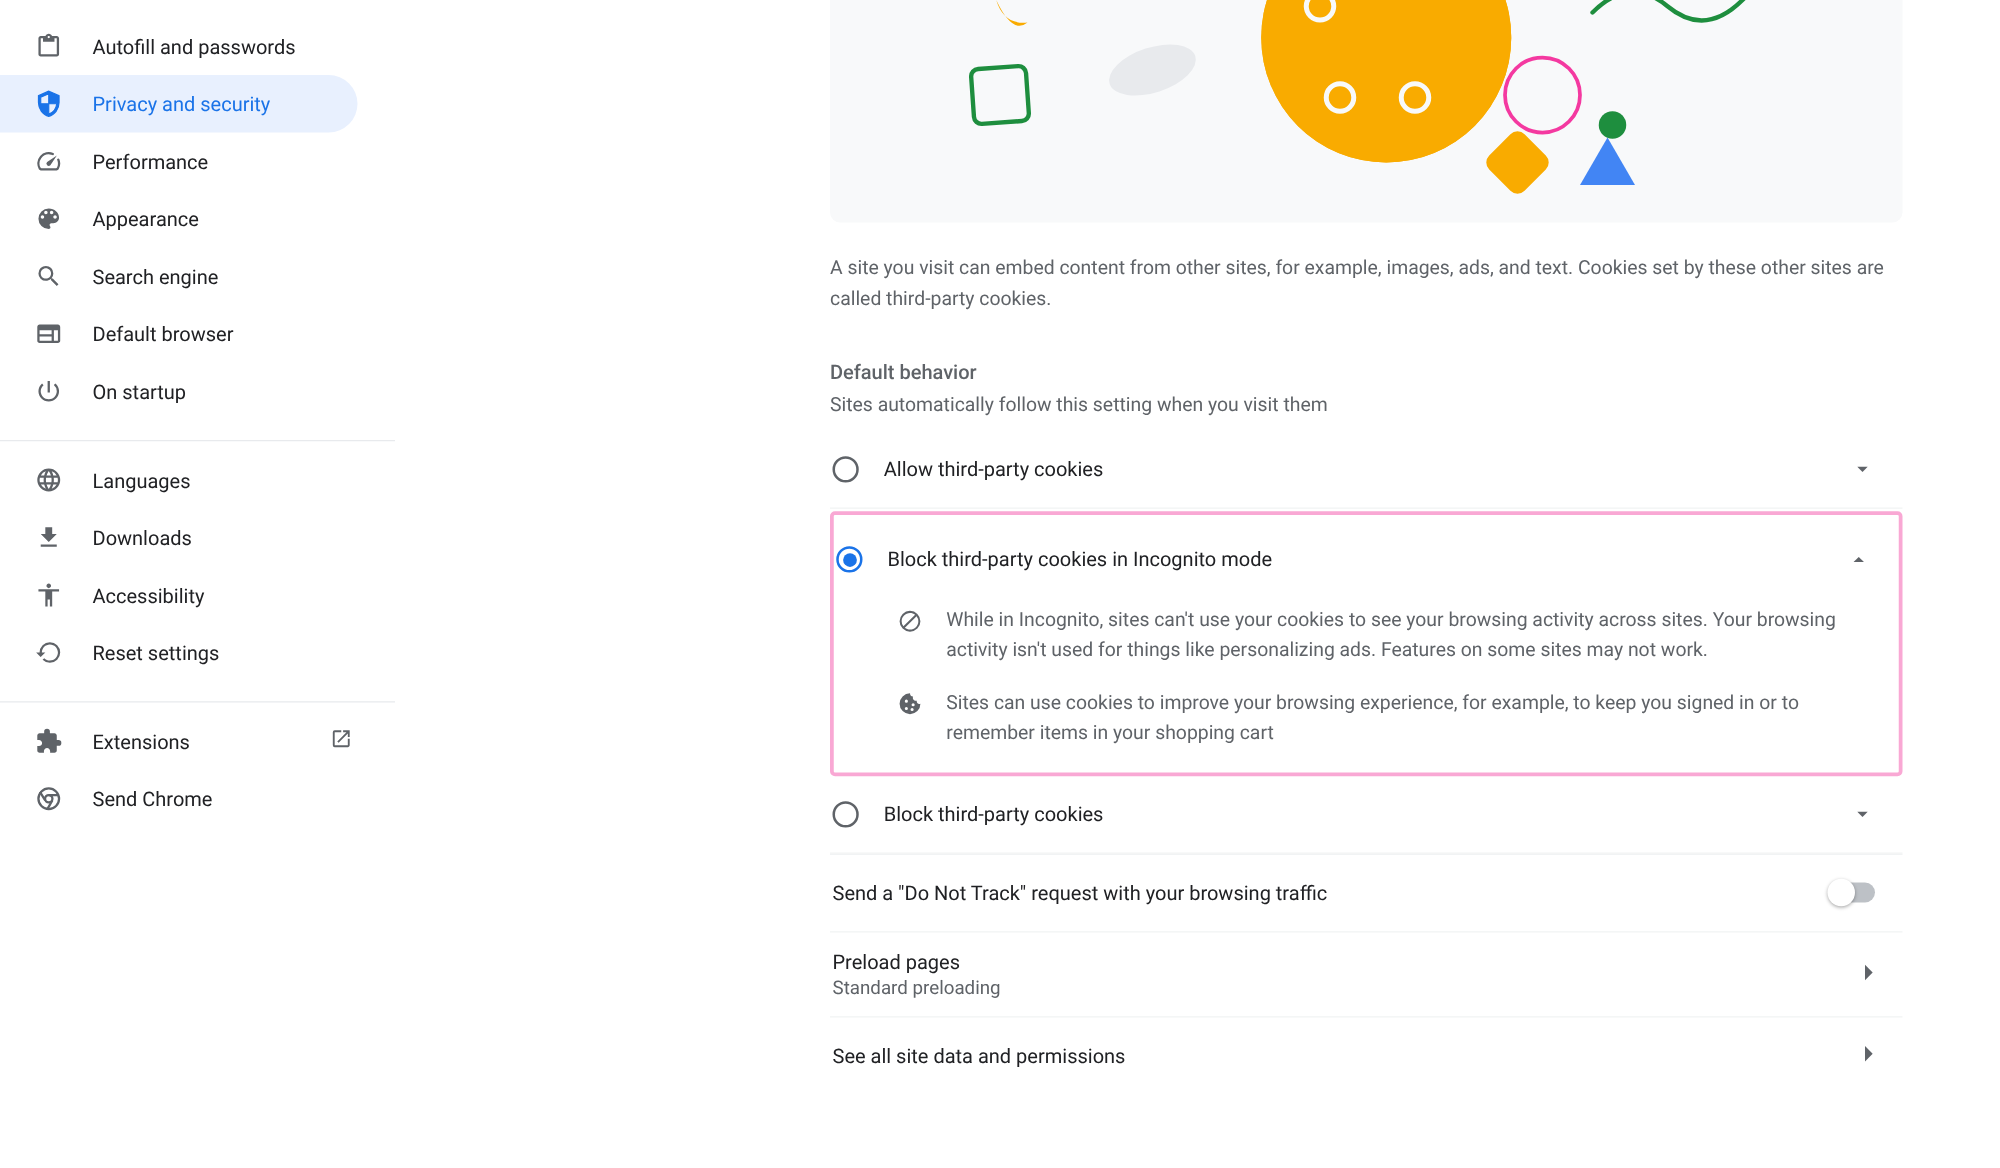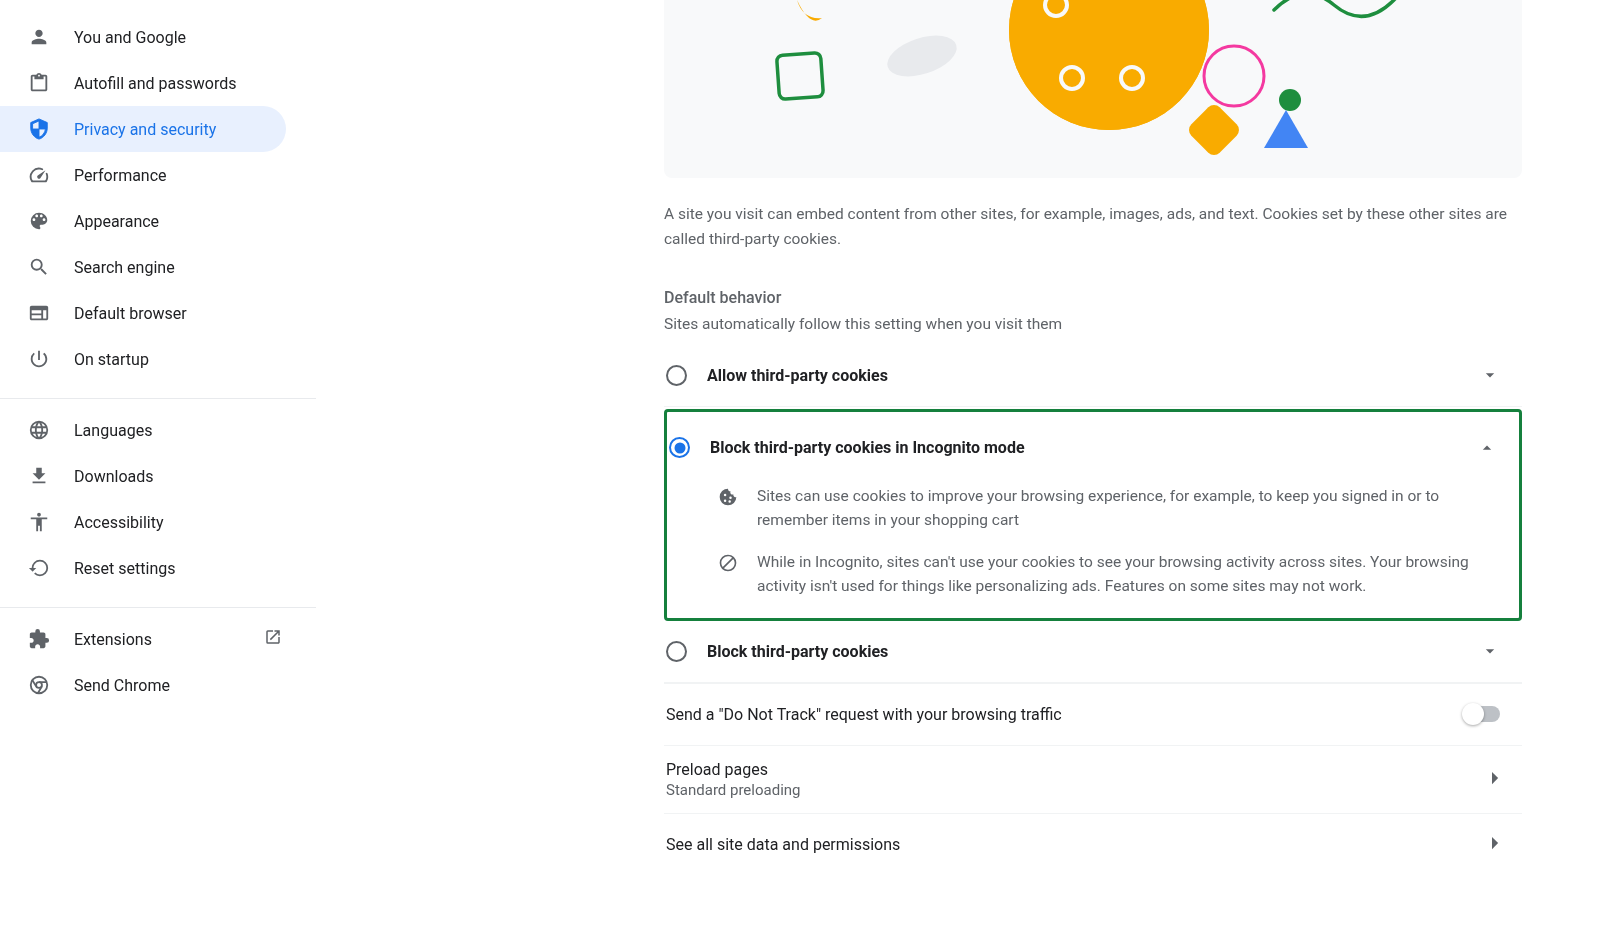--- a/index.html
+++ b/index.html
@@ -106,26 +106,26 @@
     display: inline-block;
     position: relative;
     flex-shrink: 0;
   }
   .radio.selected { border-color: #1a73e8; }
   .radio.selected::after {
     content: ''; position: absolute; top: 50%; left: 50%;
     width: 11px; height: 11px; background: #1a73e8; border-radius: 50%;
     transform: translate(-50%,-50%);
   }
-  .option-label { flex: 1; font-size: 16px; color: #202124; font-weight: bold; }
+  .option-label { flex: 1; font-size: 16px; color: #202124; }
   .chevron { width: 20px; height: 20px; flex-shrink: 0; }
   .chevron svg { width: 20px; height: 20px; fill: #5f6368; }
 
   .highlight-box {
-    border: 3px solid #15803d;
+    border: 3px solid #f9a8d4;
     border-radius: 4px;
     padding: 0 0 12px 0;
     margin-top: 2px;
   }
   .highlight-box .option-row { border-bottom: none; padding-top: 10px; }
   .explain {
     display: flex;
     gap: 18px;
     padding: 10px 22px 8px 50px;
     font-size: 15.5px;
@@ -155,28 +155,20 @@
     box-shadow:0 1px 3px rgba(0,0,0,0.35);
   }
   .arrow-right svg { width: 9px; height: 14px; fill:#5f6368; }
 </style>
 </head>
 <body>
 
 <div class="container">
   <nav class="sidebar">
     <div class="sidebar-group">
-      <div class="sidebar-item">
-        <span class="nav-icon">
-            <svg viewBox="0 0 24 24">
-              <path d="M12 12c2.21 0 4-1.79 4-4s-1.79-4-4-4-4 1.79-4 4 1.79 4 4 4zm0 2c-2.67 0-8 1.34-8 4v2h16v-2c0-2.66-5.33-4-8-4z"></path>
-            </svg>
-          </span>
-        <span class="label">You and Google</span>
-      </div>
       <div class="sidebar-item">
         <span class="nav-icon">
             <svg viewBox="0 0 24 24">
               <path d="M19 3h-4.18C14.4 1.84 13.3 1 12 1s-2.4.84-2.82 2H5c-1.1 0-2 .9-2 2v14c0 1.1.9 2 2 2h14c1.1 0 2-.9 2-2V5c0-1.1-.9-2-2-2zm-7 0c.55 0 1 .45 1 1s-.45 1-1 1-1-.45-1-1 .45-1 1-1zm7 16H5V5h2v3h10V5h2v14z"></path>
             </svg>
           </span>
         <span class="label">Autofill and passwords</span>
       </div>
       <div class="sidebar-item active">
         <span class="nav-icon">
@@ -339,32 +331,32 @@
           <div class="option-row no-border">
             <span class="radio selected"></span>
             <span class="option-label">Block third-party cookies in Incognito mode</span>
             <span class="chevron"><svg viewBox="0 0 24 24">
                   <path d="M7 14l5-5 5 5z"></path>
                 </svg></span>
           </div>
           <div class="explain">
             <span class="ex-icon">
                 <svg viewBox="0 0 24 24">
+                  <path d="M12 2a10 10 0 1 0 0 20 10 10 0 0 0 0-20zM4 12c0-4.41 3.59-8 8-8 1.85 0 3.55.63 4.9 1.69L5.69 16.9A7.902 7.902 0 0 1 4 12zm8 8c-1.85 0-3.55-.63-4.9-1.69L18.31 7.1A7.902 7.902 0 0 1 20 12c0 4.41-3.59 8-8 8z"></path>
+                </svg>
+              </span>
+            <span>While in Incognito, sites can't use your cookies to see your browsing activity across sites. Your browsing activity isn't used for things like personalizing ads. Features on some sites may not work.</span>
+          </div>
+          <div class="explain">
+            <span class="ex-icon">
+                <svg viewBox="0 0 24 24">
                   <path d="M12 2a10 10 0 0 0 0 20 10 10 0 0 0 10-10c-2 1-4-1-3.5-3C16 9.5 14 7.5 15 5c-1 .5-3-.5-3-3zM8.5 8A1.5 1.5 0 1 1 7 9.5 1.5 1.5 0 0 1 8.5 8zm0 7A1.5 1.5 0 1 1 7 16.5 1.5 1.5 0 0 1 8.5 15zM14 16a1.5 1.5 0 1 1-1.5 1.5A1.5 1.5 0 0 1 14 16zm1-4.5A1.5 1.5 0 1 1 13.5 13 1.5 1.5 0 0 1 15 11.5z"></path>
                 </svg>
               </span>
             <span>Sites can use cookies to improve your browsing experience, for example, to keep you signed in or to remember items in your shopping cart</span>
-          </div>
-          <div class="explain">
-            <span class="ex-icon">
-                <svg viewBox="0 0 24 24">
-                  <path d="M12 2a10 10 0 1 0 0 20 10 10 0 0 0 0-20zM4 12c0-4.41 3.59-8 8-8 1.85 0 3.55.63 4.9 1.69L5.69 16.9A7.902 7.902 0 0 1 4 12zm8 8c-1.85 0-3.55-.63-4.9-1.69L18.31 7.1A7.902 7.902 0 0 1 20 12c0 4.41-3.59 8-8 8z"></path>
-                </svg>
-              </span>
-            <span>While in Incognito, sites can't use your cookies to see your browsing activity across sites. Your browsing activity isn't used for things like personalizing ads. Features on some sites may not work.</span>
           </div>
         </div>
 
         <div class="option-row">
           <span class="radio"></span>
           <span class="option-label">Block third-party cookies</span>
           <span class="chevron"><svg viewBox="0 0 24 24">
                 <path d="M7 10l5 5 5-5z"></path>
               </svg></span>
         </div>

